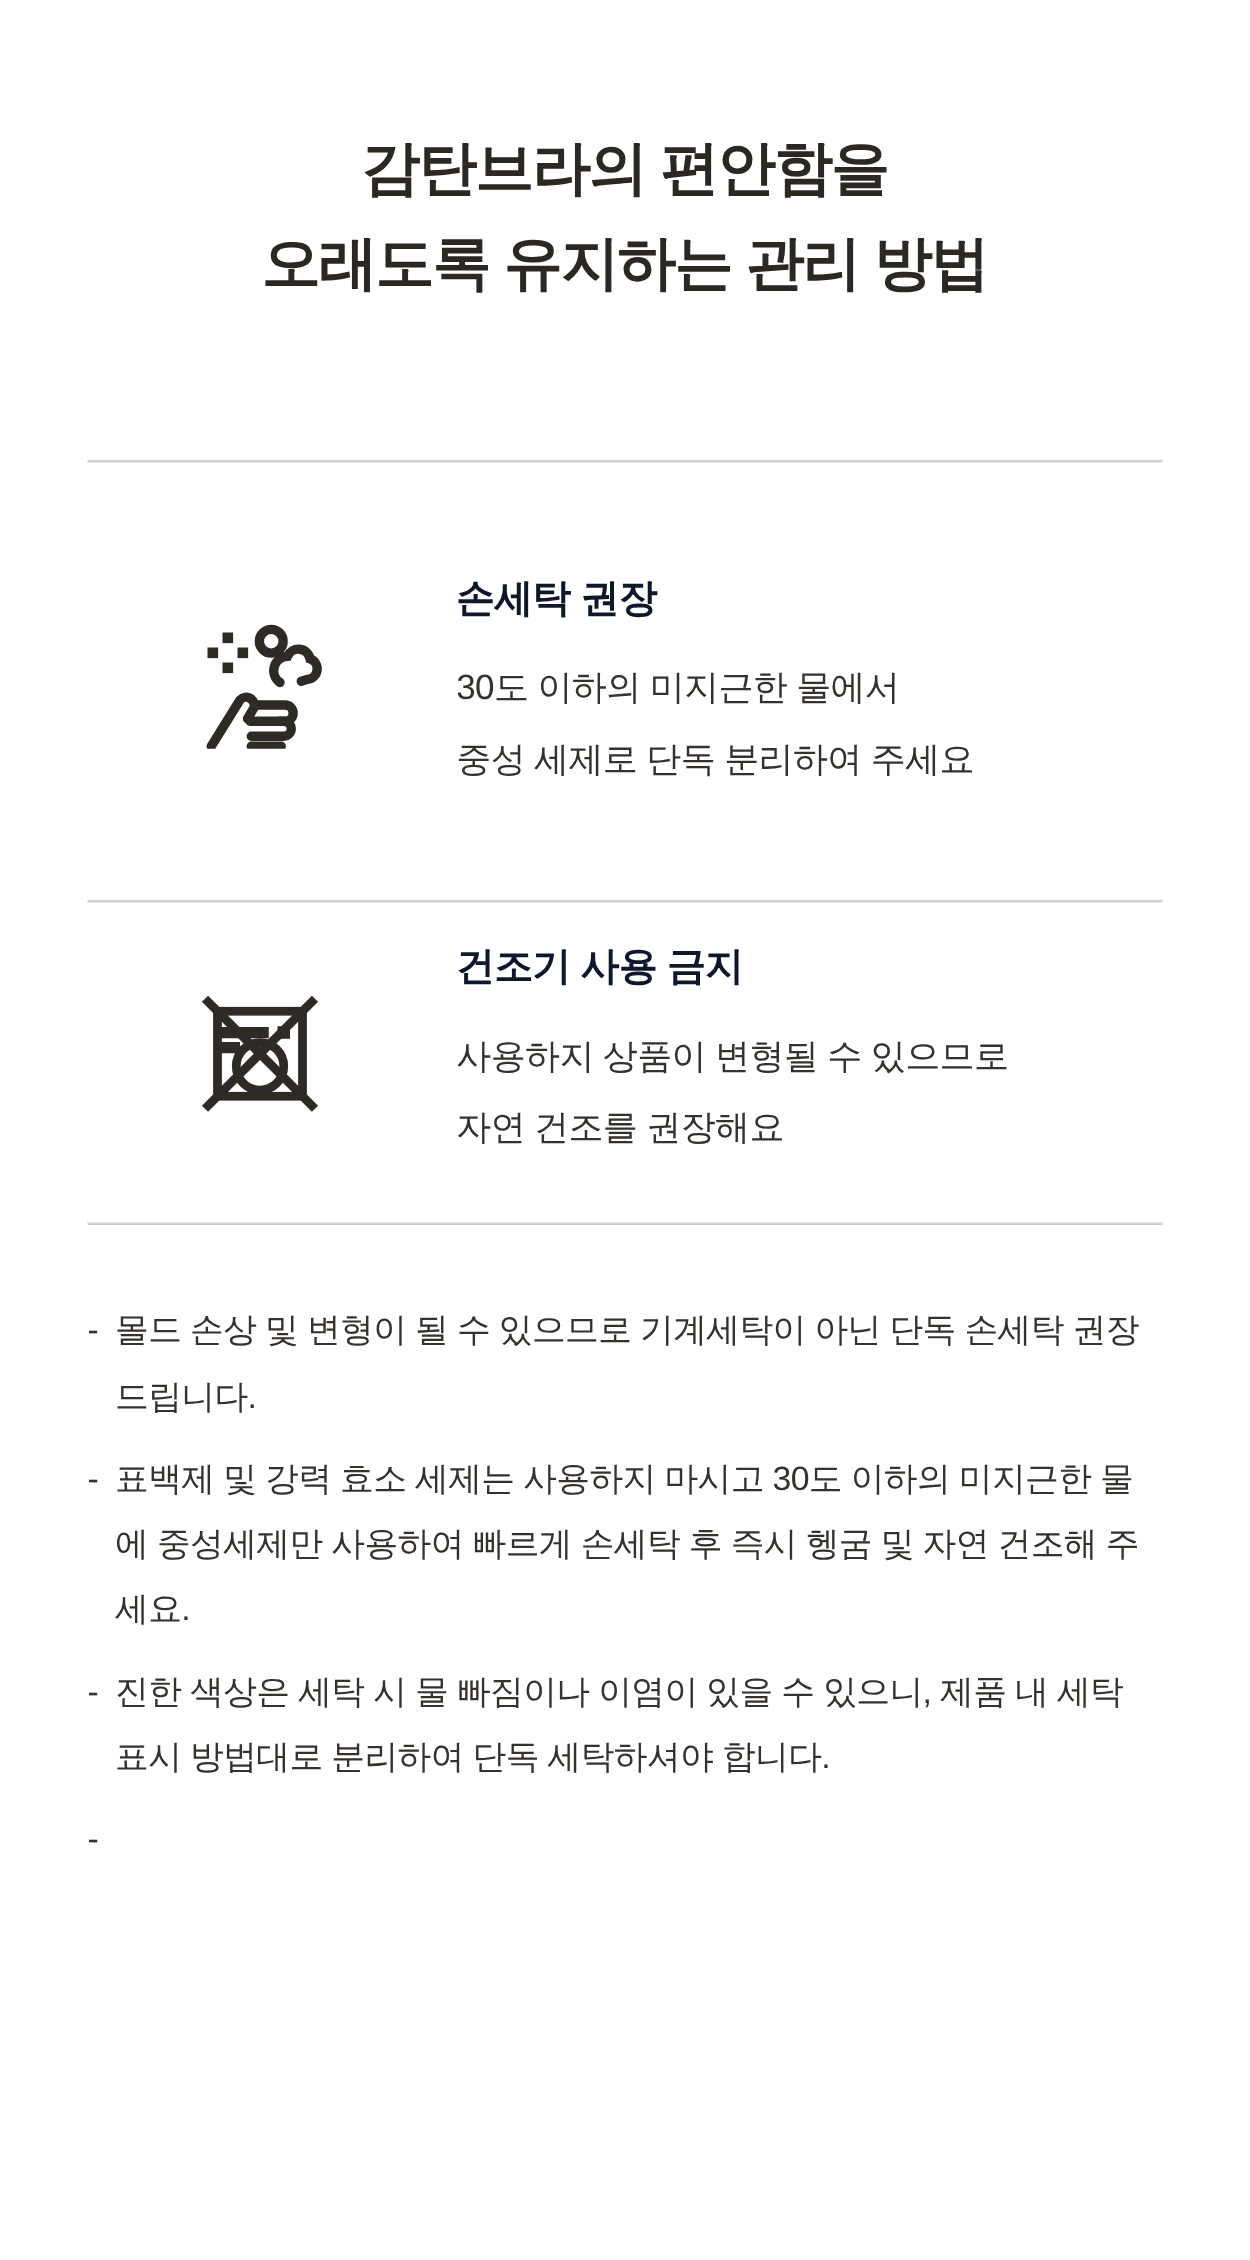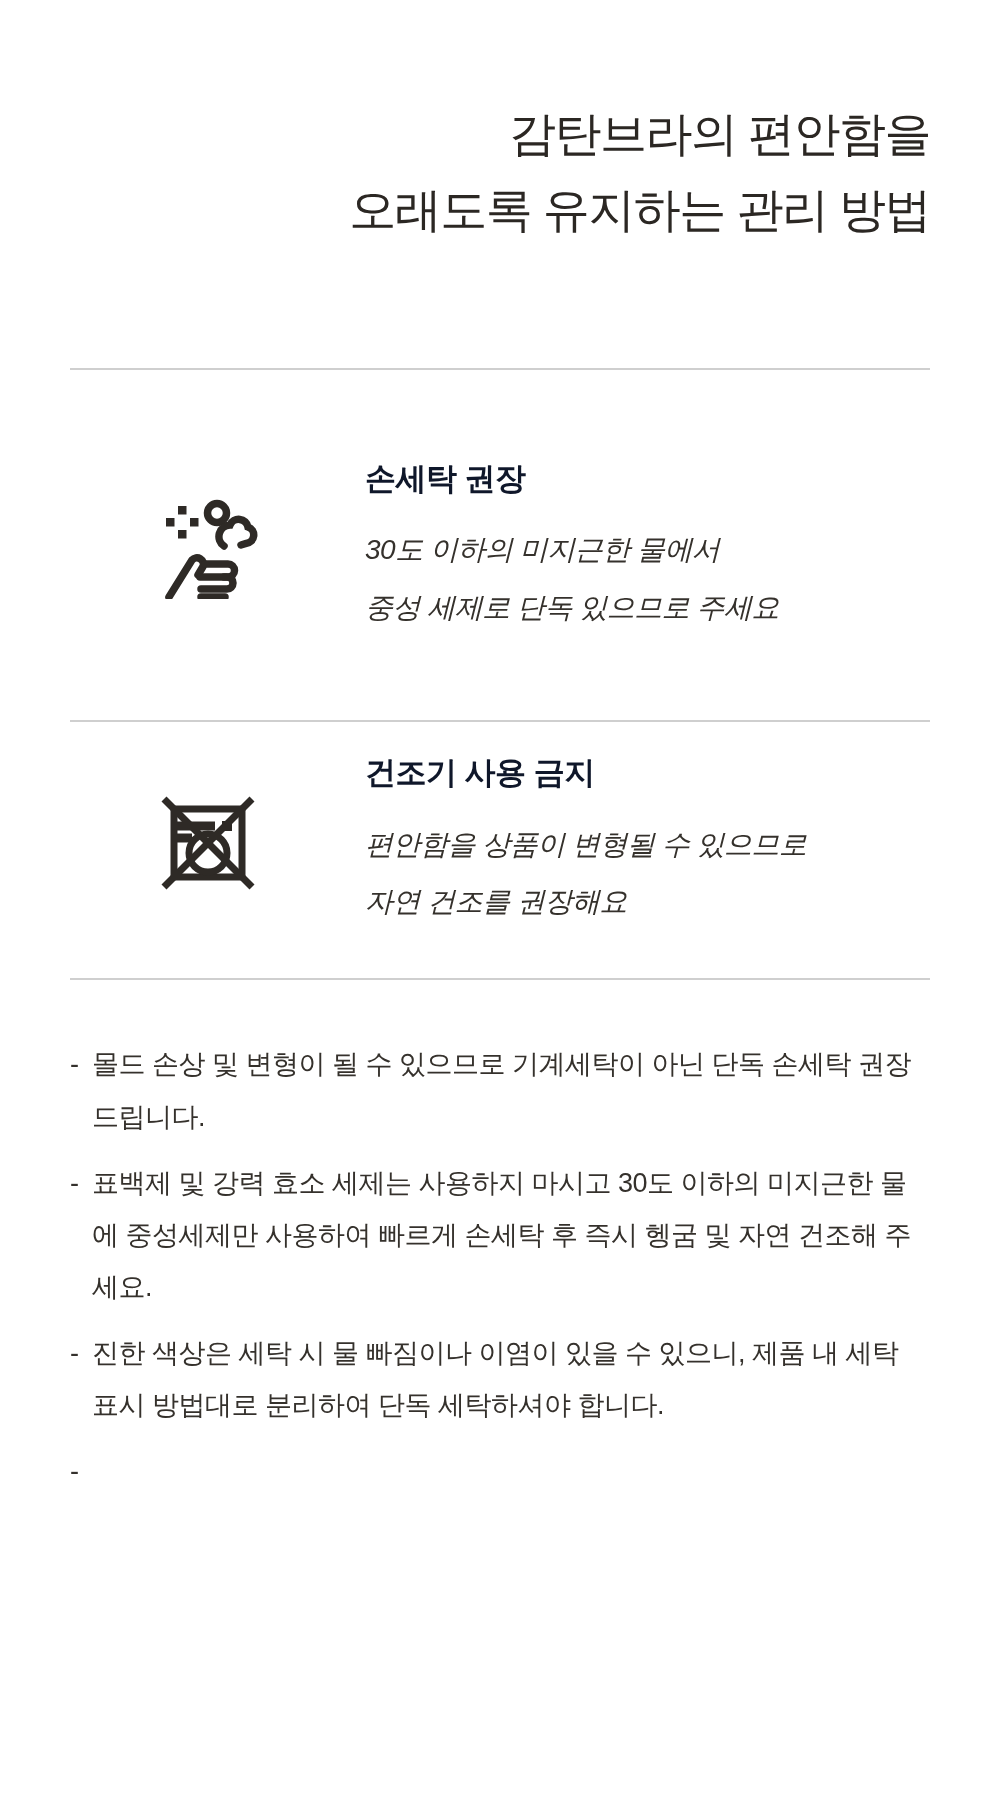--- a/index.html
+++ b/index.html
@@ -15,25 +15,24 @@
 
   
   .title-wrap {
     padding-top: 96px;
     padding-bottom: 120px;
     text-align: center;
   }
   .title-line {
     display: block;
     font-size: 47px;
-    font-weight: 400;
+    font-weight: 700;
     line-height: 1.62;
     letter-spacing: -1.5px;
     color: #2b2723;
-    text-align: right;
   }
 
   
   .divider {
     border: none;
     border-top: 2px solid #cfcfcf;
     margin: 0;
   }
 
   
@@ -59,21 +58,21 @@
     color: #0f172a;
     margin: 0 0 24px 0;
     line-height: 1.2;
   }
   .section-desc {
     font-size: 28px;
     line-height: 2.07;
     letter-spacing: -0.5px;
     color: #35312c;
   }
-  .desc-line { display: block; font-style: italic; }
+  .desc-line { display: block; }
 
   
   .notes {
     padding-top: 58px;
     padding-bottom: 60px;
   }
   .note {
     position: relative;
     padding-left: 22px;
     font-size: 27px;
@@ -117,21 +116,21 @@
           <path d="M47,65 h23 a6.5,6.5 0 0,1 0,13 h-4" stroke-linecap="round"></path>
           <path d="M42,78 h27 a6,6 0 0,1 0,12 h-26" stroke-linecap="round"></path>
           <path d="M43,98 h24" stroke-linecap="round"></path>
         </g>
       </svg>
     </div>
     <div class="section-text">
       <div class="section-heading">손세탁 권장</div>
       <div class="section-desc">
         <span class="desc-line">30도 이하의 미지근한 물에서</span>
-        <span class="desc-line">중성 세제로 단독 있으므로 주세요</span>
+        <span class="desc-line">중성 세제로 단독 분리하여 주세요</span>
       </div>
     </div>
   </div>
 
   <hr class="divider">
 
   <div class="care-section sec-2">
     <div class="icon-box">
       <svg viewBox="0 0 100 100" aria-hidden="true">
         <g fill="none" stroke="#2e2a26" stroke-width="7">
@@ -141,21 +140,21 @@
           <circle cx="50" cy="60" r="19"></circle>
           <path d="M6,6 L94,94"></path>
           <path d="M94,6 L6,94"></path>
         </g>
         <rect x="64" y="28" width="10" height="10" fill="#2e2a26"></rect>
       </svg>
     </div>
     <div class="section-text">
       <div class="section-heading">건조기 사용 금지</div>
       <div class="section-desc">
-        <span class="desc-line">편안함을 상품이 변형될 수 있으므로</span>
+        <span class="desc-line">사용하지 상품이 변형될 수 있으므로</span>
         <span class="desc-line">자연 건조를 권장해요</span>
       </div>
     </div>
   </div>
 
   <hr class="divider">
 
   <div class="notes">
     <div class="note">
       <span class="dash">-</span>

